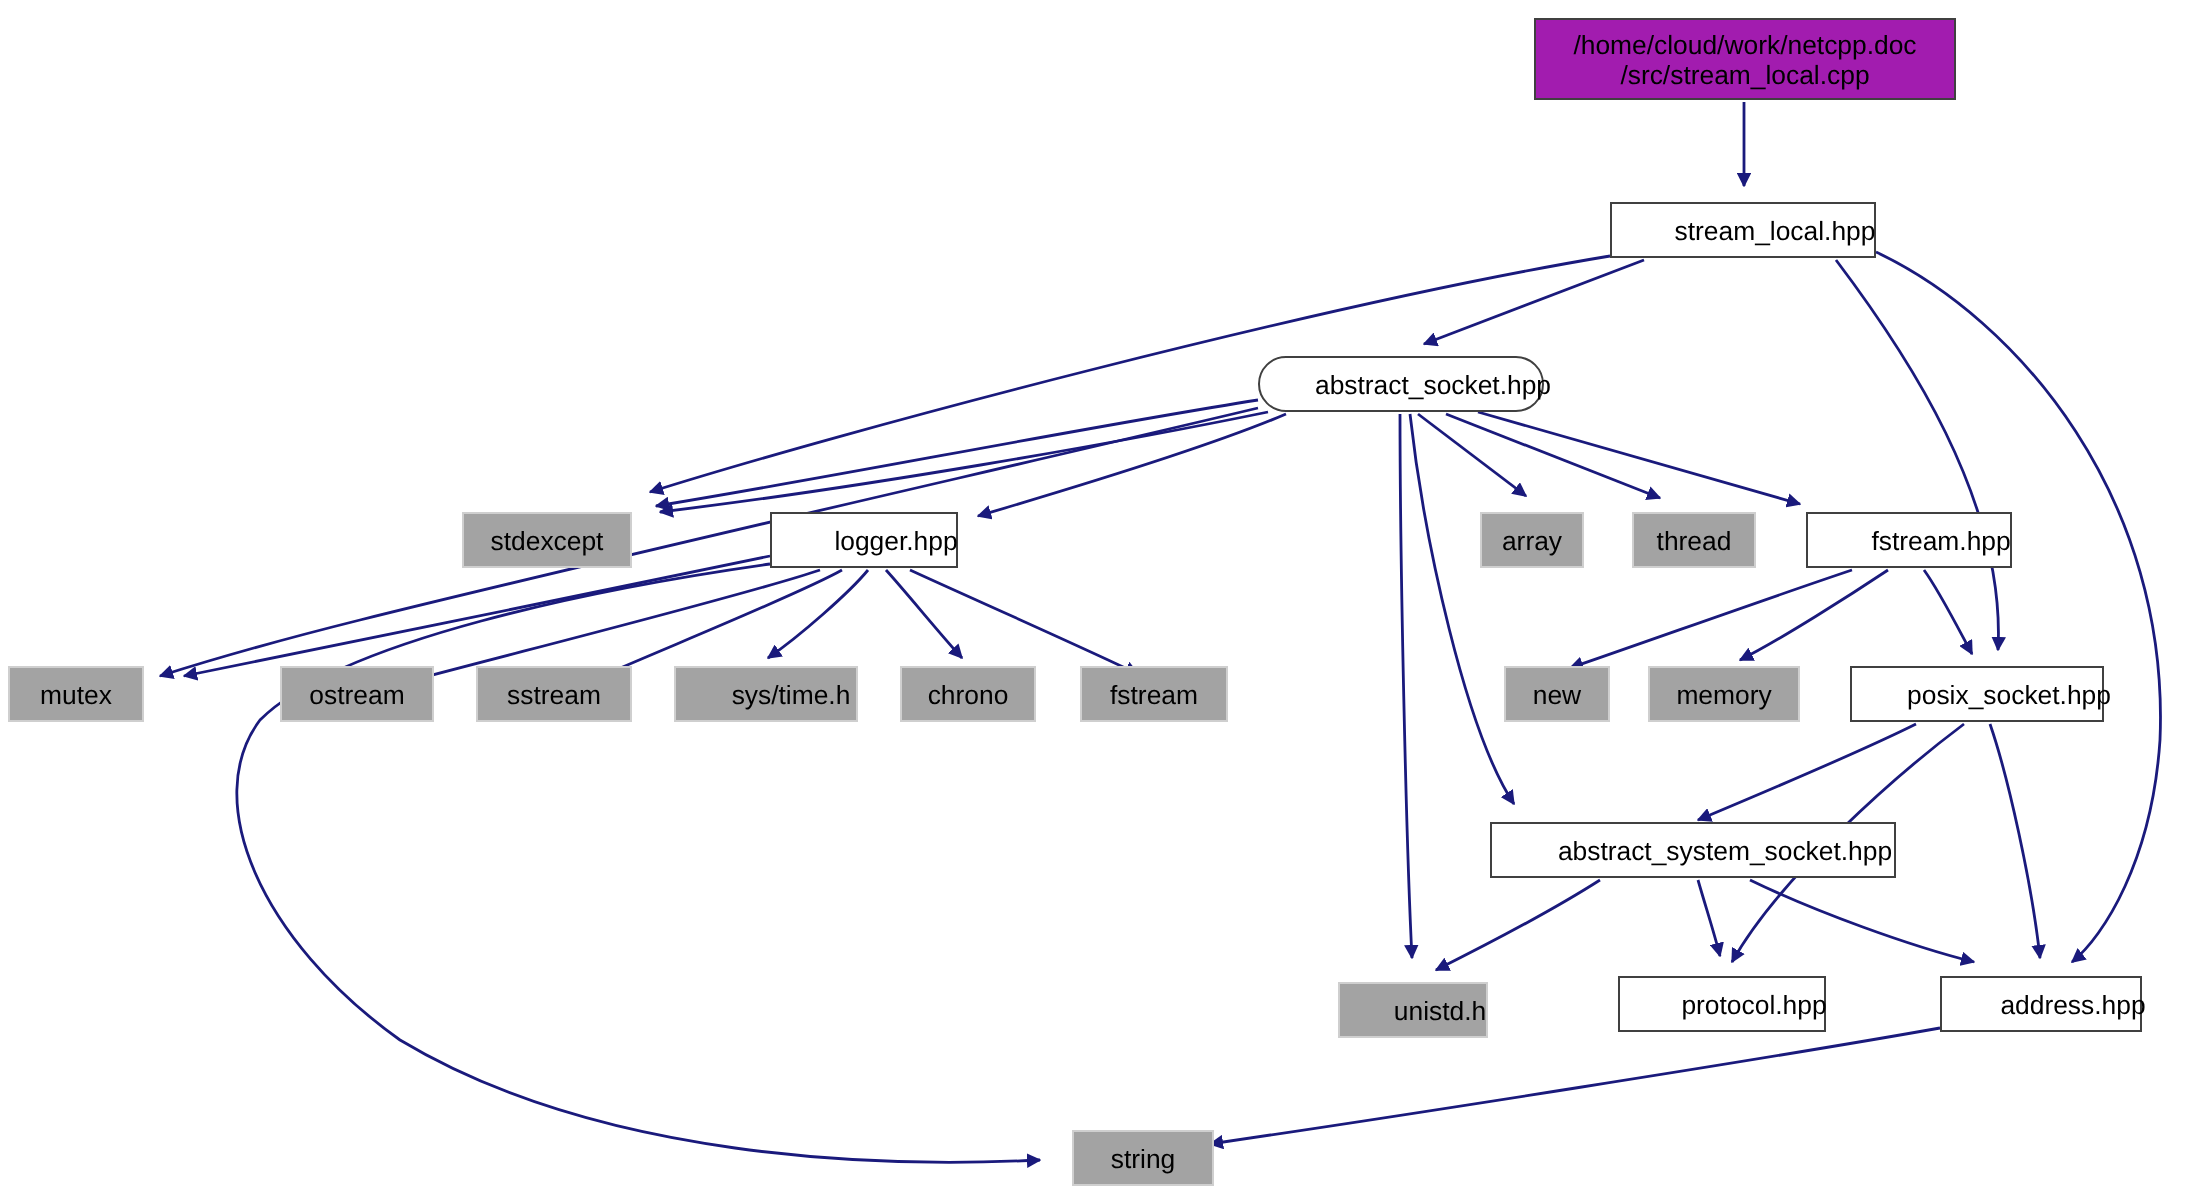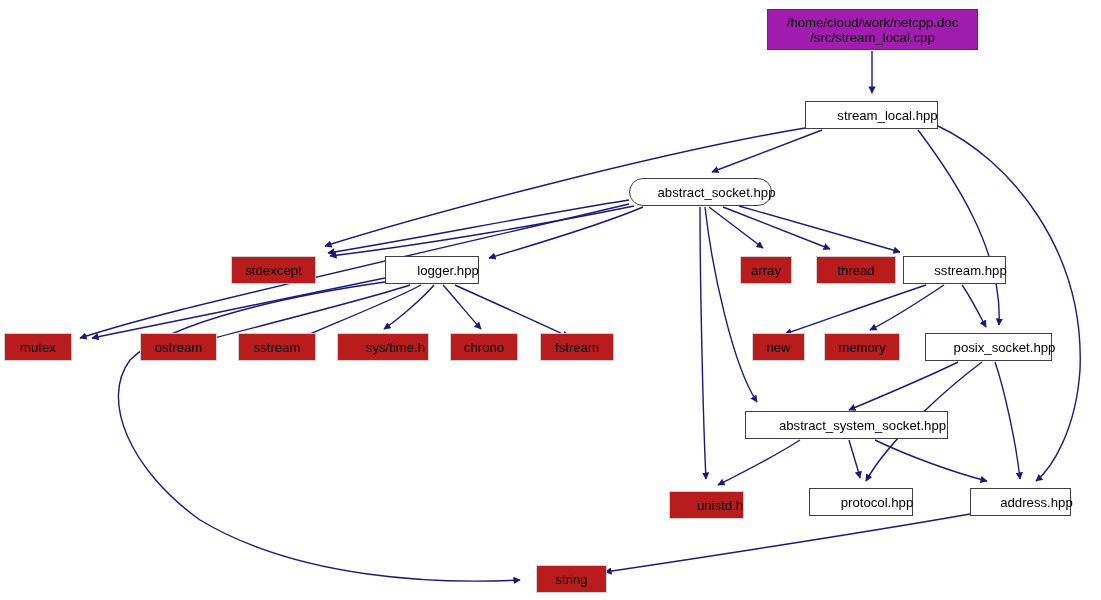--- a/index.html
+++ b/index.html
@@ -33,21 +33,21 @@
     justify-content: center;
     text-align: center;
     font-size: 13.2px;
     line-height: 15px;
     color: #000000;
     white-space: pre;
     letter-spacing: 0px;
   }
   
   .node.sys {
-    background: #b91c1c;
+    background: #a3a3a3;
     border: 1px solid #cfcfcf;
   }
   
   .node.hdr {
     background: #ffffff;
     border: 1.6px solid #404040;
     padding-left: 32px;
   }
   
   .node.root {
@@ -102,22 +102,22 @@
   </svg>
 
   <div id="node-group">
       <div class="node root" style="left: 767px; top: 9px; width: 211px; height: 41px;">/home/cloud/work/netcpp.doc
 /src/stream_local.cpp</div>
       <div class="node hdr" style="left: 805px; top: 101px; width: 133px; height: 28px;">stream_local.hpp</div>
       <div class="node hdr" style="left: 629px; top: 178px; width: 143px; height: 28px; border-radius: 14px;">abstract_socket.hpp</div>
       <div class="node sys" style="left: 231px; top: 256px; width: 85px; height: 28px;">stdexcept</div>
       <div class="node hdr" style="left: 385px; top: 256px; width: 94px; height: 28px;">logger.hpp</div>
       <div class="node sys" style="left: 740px; top: 256px; width: 52px; height: 28px;">array</div>
-      <div class="node sys" style="left: 816px; top: 256px; width: 80px; height: 28px;">thread</div>
-      <div class="node hdr" style="left: 903px; top: 256px; width: 103px; height: 28px;">sstream.hpp</div>
+      <div class="node sys" style="left: 816px; top: 256px; width: 62px; height: 28px;">thread</div>
+      <div class="node hdr" style="left: 903px; top: 256px; width: 103px; height: 28px;">fstream.hpp</div>
       <div class="node sys" style="left: 4px; top: 333px; width: 68px; height: 28px;">mutex</div>
       <div class="node sys" style="left: 140px; top: 333px; width: 77px; height: 28px;">ostream</div>
       <div class="node sys" style="left: 238px; top: 333px; width: 78px; height: 28px;">sstream</div>
       <div class="node sys" style="left: 337px; top: 333px; width: 92px; height: 28px; padding-left: 25px;">sys/time.h</div>
       <div class="node sys" style="left: 450px; top: 333px; width: 68px; height: 28px;">chrono</div>
       <div class="node sys" style="left: 540px; top: 333px; width: 74px; height: 28px;">fstream</div>
       <div class="node sys" style="left: 752px; top: 333px; width: 53px; height: 28px;">new</div>
       <div class="node sys" style="left: 824px; top: 333px; width: 76px; height: 28px;">memory</div>
       <div class="node hdr" style="left: 925px; top: 333px; width: 127px; height: 28px;">posix_socket.hpp</div>
       <div class="node hdr" style="left: 745px; top: 411px; width: 203px; height: 28px;">abstract_system_socket.hpp</div>

